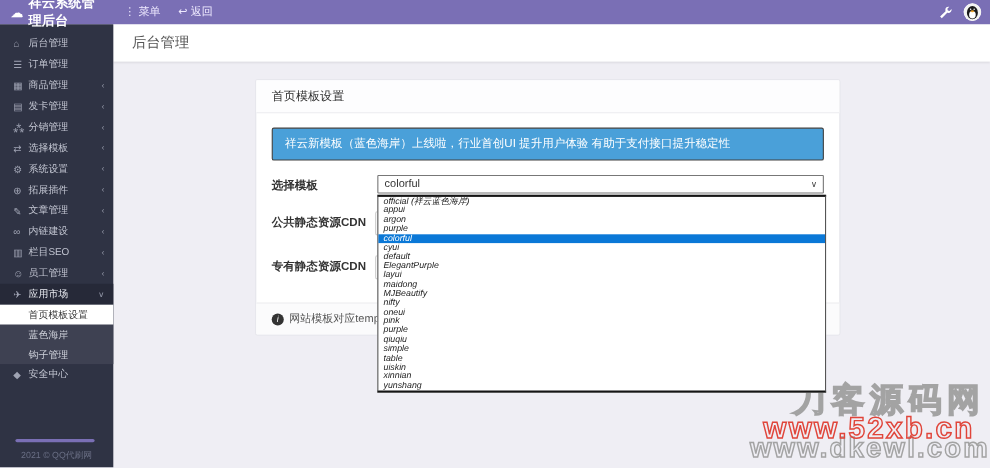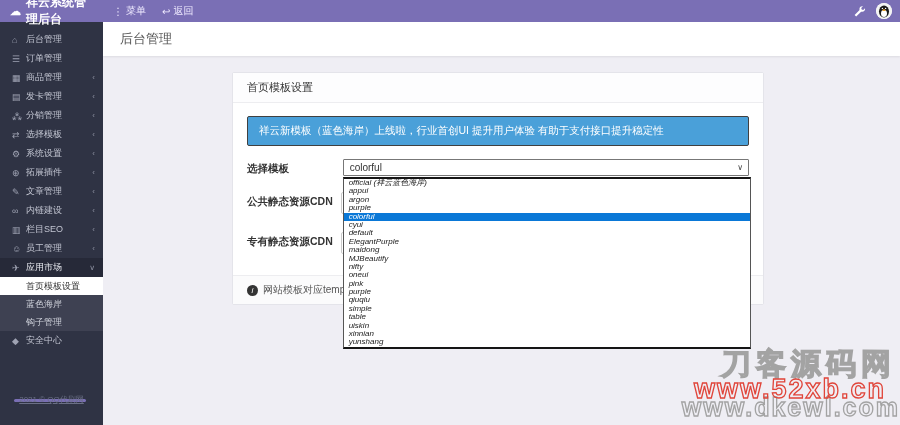--- a/index.html
+++ b/index.html
@@ -22,21 +22,21 @@
   .s-list { padding-top:8px; }
   .s-item { height:19px; display:flex; align-items:center; padding:0 8px 0 12px; color:#c2c5d1; font-size:9px; cursor:pointer; }
   .s-item .ic { width:14px; font-size:9px; color:#9fa3b3; }
   .s-item .lbl { flex:1; }
   .s-item .chev { font-size:8px; color:#8c90a0; transform:scaleY(0.9); }
   .s-item.expanded { background:#262938; color:#e8eaf0; }
   .sub { background:#3e4152; }
   .sub .s-child { height:18px; display:flex; align-items:center; padding-left:26px; font-size:9px; color:#cfd2db; cursor:pointer; }
   .sub .s-child.active { background:#fff; color:#333; }
   .side-bar-deco { position:absolute; left:14px; top:377px; width:72px; height:3px; border-radius:2px; background:#7a6fb5; }
-  .side-foot { position:absolute; left:0; bottom:20px; width:103px; text-align:center; font-size:8px; color:#6a6f85;text-decoration:underline; }
+  .side-foot { position:absolute; left:0; bottom:6px; width:103px; text-align:center; font-size:8px; color:#6a6f85; }
 
   
   .main { position:absolute; left:103px; top:22px; right:0; bottom:0; background:#efeef4; }
   .main-header { height:34px; background:#fff; box-shadow:0 1px 2px rgba(0,0,0,0.08); display:flex; align-items:center; padding-left:17px; }
   .page-title { font-size:13px; color:#555; }
 
   
   .card { position:absolute; left:129px; top:50px; width:532px; background:#fff; border:1px solid #e4e4ea; border-radius:2px; }
   .card-hd { padding:7px 14px; font-size:11px; color:#333; border-bottom:1px solid #ededf0; background:#fdfdfe; }
   .card-bd { padding:13px 14px 10px 14px; }
@@ -207,20 +207,21 @@
           </div>
           <div class="dropdown">
               <div class="opt">official (祥云蓝色海岸)</div>
               <div class="opt">appui</div>
               <div class="opt">argon</div>
               <div class="opt">purple</div>
               <div class="opt selected">colorful</div>
               <div class="opt">cyui</div>
               <div class="opt">default</div>
               <div class="opt">ElegantPurple</div>
+              <div class="opt">layui</div>
               <div class="opt">maidong</div>
               <div class="opt">MJBeautify</div>
               <div class="opt">nifty</div>
               <div class="opt">oneui</div>
               <div class="opt">pink</div>
               <div class="opt">purple</div>
               <div class="opt">qiuqiu</div>
               <div class="opt">simple</div>
               <div class="opt">table</div>
               <div class="opt">uiskin</div>

